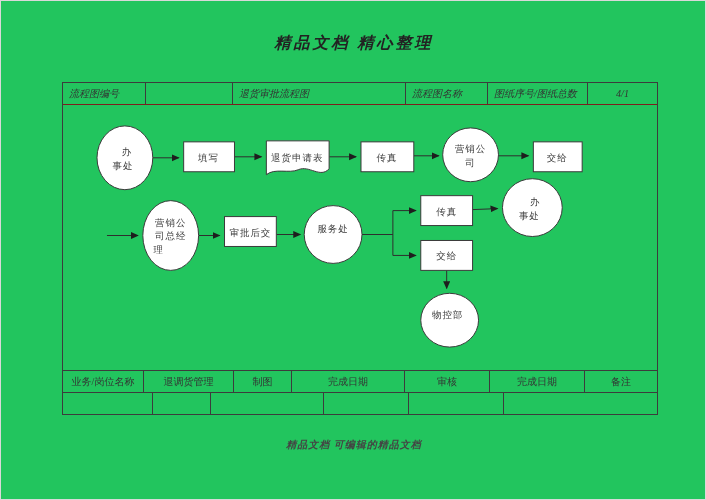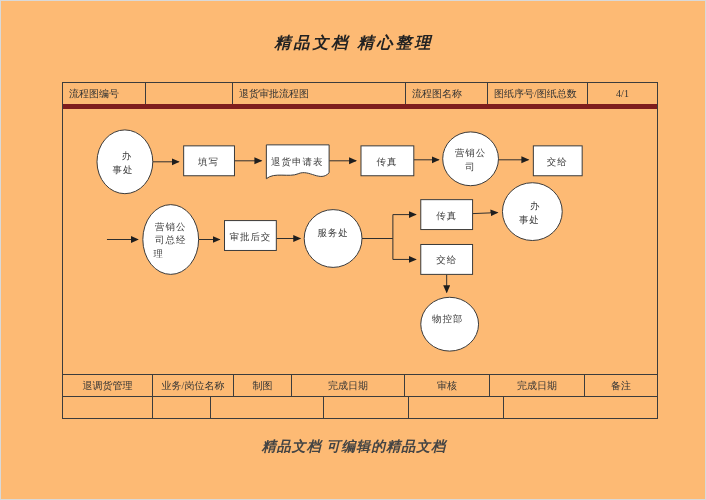--- a/index.html
+++ b/index.html
@@ -1,40 +1,40 @@
 <!DOCTYPE html>
 <html><head>
 <meta charset="utf-8">
 <style>
   html,body{margin:0;padding:0;background:#fff;}
   #canvas{
-    position:relative;width:706px;height:500px;background:#fdba74;
+    position:relative;width:706px;height:500px;background:#22c55e;
     border:1px solid #d9d9d9;box-sizing:border-box;overflow:hidden;
     font-family:"Liberation Serif", serif;color:#333;
   }
   .doc-title{
     position:absolute;top:32px;left:0;width:706px;text-align:center;
     font-size:16px;font-weight:bold;font-style:italic;letter-spacing:3px;color:#222;
   }
   .doc-footer{
     position:absolute;top:437px;left:0;width:706px;text-align:center;
-    font-size:14px;font-weight:bold;font-style:italic;letter-spacing:1px;color:#444;
+    font-size:10px;font-weight:bold;font-style:italic;letter-spacing:1px;color:#444;
   }
   .sheet{
     position:absolute;left:61px;top:81px;width:594px;
     border:1px solid #3c3c3c;box-sizing:content-box;
   }
   .hdr-row,.bt-row{display:flex;width:594px;}
   .cell{
     box-sizing:border-box;border-right:1px solid #3c3c3c;
     font-size:10px;color:#333;overflow:hidden;white-space:nowrap;
     display:flex;align-items:center;
   }
   .cell:last-child{border-right:none;}
-  .hdr-row{height:21px;border-bottom:5px solid #7f1d1d;}
+  .hdr-row{height:21px;border-bottom:1px solid #7f1d1d;font-style:italic;}
   .hdr-row .cell{padding-left:6px;}
   .hdr-row .cell.center{justify-content:center;padding-left:0;}
   .flow-area{width:594px;height:265px;border-bottom:1px solid #3c3c3c;}
   .bt-row{height:21px;}
   .bt-row.first{border-bottom:1px solid #3c3c3c;}
   .bt-row .cell{justify-content:center;padding:0;}
   svg text{
     font-family:"Liberation Serif", serif;font-size:9.5px;fill:#3a3a3a;
     letter-spacing:1px;
   }
@@ -136,22 +136,22 @@
           <text x="384" y="155" text-anchor="middle">交给</text>
         </g>
         <g>
           <ellipse class="shape" cx="387" cy="216" rx="29" ry="27"></ellipse>
           <text x="385" y="214" text-anchor="middle">物控部</text>
         </g>
       </svg>
     </div>
 
     <div class="bt-row first">
+      <div class="cell" style="width:81px">业务/岗位名称</div>
       <div class="cell" style="width:90px">退调货管理</div>
-      <div class="cell" style="width:81px">业务/岗位名称</div>
       <div class="cell" style="width:58px">制图</div>
       <div class="cell" style="width:113px">完成日期</div>
       <div class="cell" style="width:85px">审核</div>
       <div class="cell" style="width:95px">完成日期</div>
       <div class="cell" style="width:72px">备注</div>
     </div>
     <div class="bt-row">
       <div class="cell" style="width:90px"></div>
       <div class="cell" style="width:58px"></div>
       <div class="cell" style="width:113px"></div>

